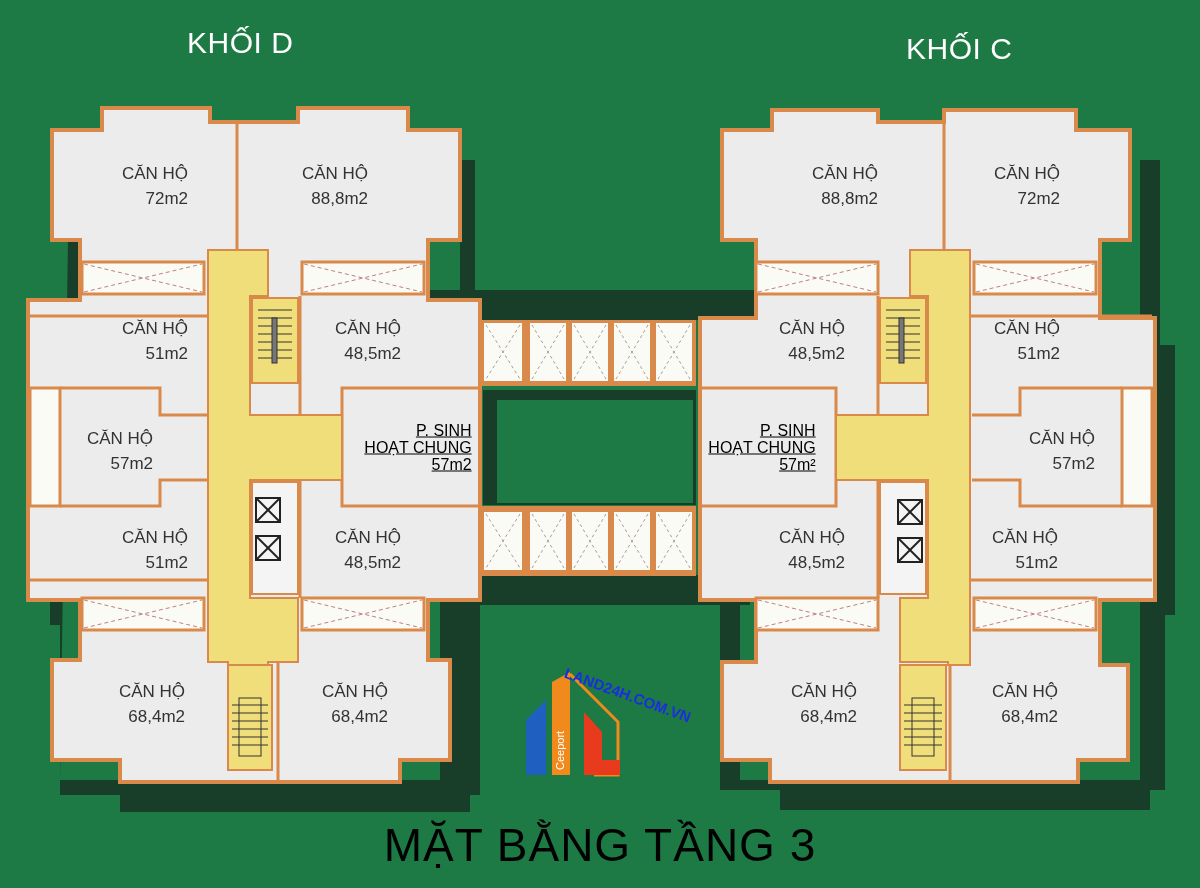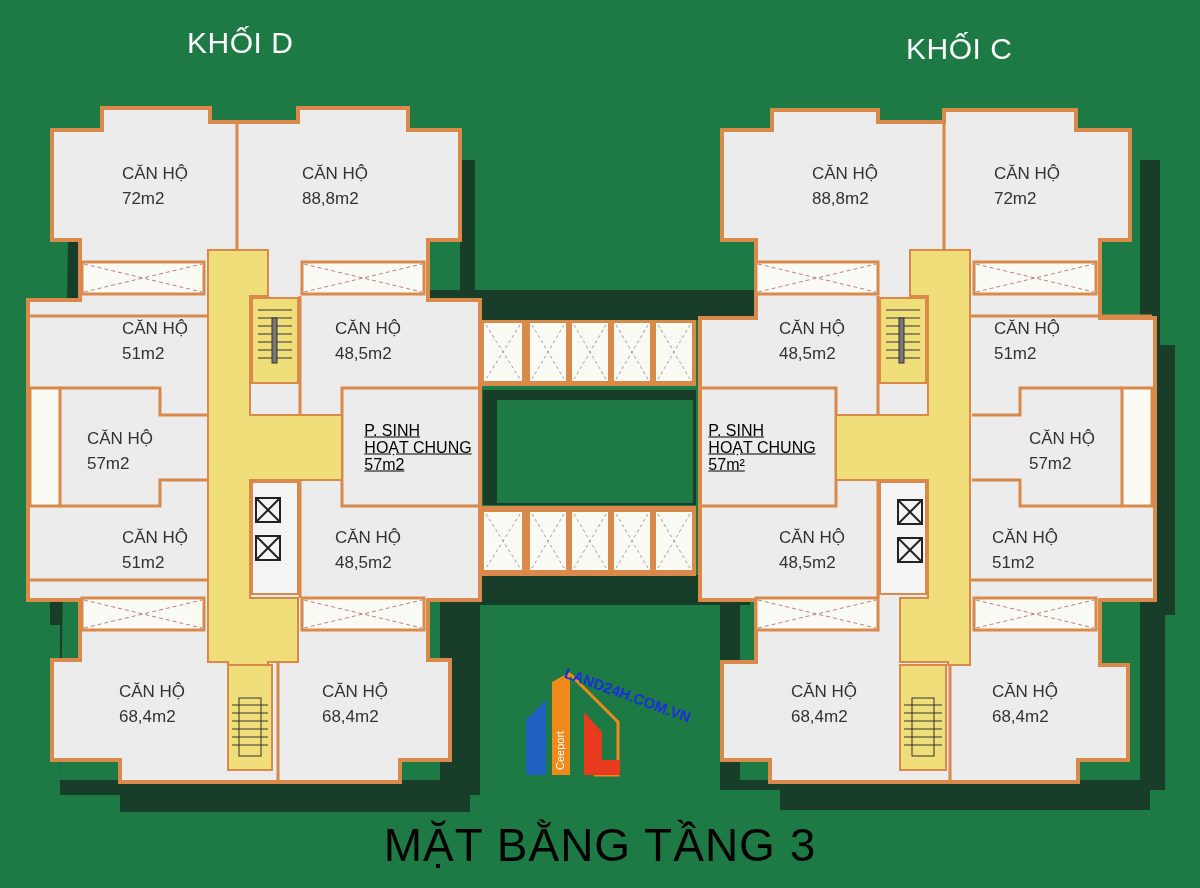--- a/index.html
+++ b/index.html
@@ -1,20 +1,20 @@
 <!DOCTYPE html>
 <html><head>
 <meta charset="utf-8">
 <style>
   html,body{margin:0;padding:0;}
   body{width:1200px;height:888px;background:#1d7a45;position:relative;overflow:hidden;font-family:"Liberation Sans",sans-serif;}
   .abs{position:absolute;}
   .title{color:#fff;font-size:30px;letter-spacing:0.5px;}
   .plan{position:absolute;left:0;top:0;}
-  .room-label{position:absolute;text-align:left;color:#333;font-size:17px;line-height:25px;transform:translate(-50%,-50%);white-space:nowrap;}
+  .room-label{position:absolute;text-align:right;color:#333;font-size:17px;line-height:25px;transform:translate(-50%,-50%);white-space:nowrap;}
   .room-label.small{font-size:16px;line-height:17px;color:#000000;text-decoration:underline;}
   .floor-title{position:absolute;left:0;width:1200px;top:818px;text-align:center;color:#000000;font-size:46px;letter-spacing:1px;}
   .logo{position:absolute;left:520px;top:660px;width:140px;height:120px;}
   .logo-text{position:absolute;color:#1a2ee0;font-weight:bold;font-size:15px;}
 </style>
 </head>
 <body>
 
 <div class="abs title" style="left:187px;top:26px;">KHỐI D</div>
 <div class="abs title" style="left:874px;top:32px;margin-left:32px;">KHỐI C</div>

